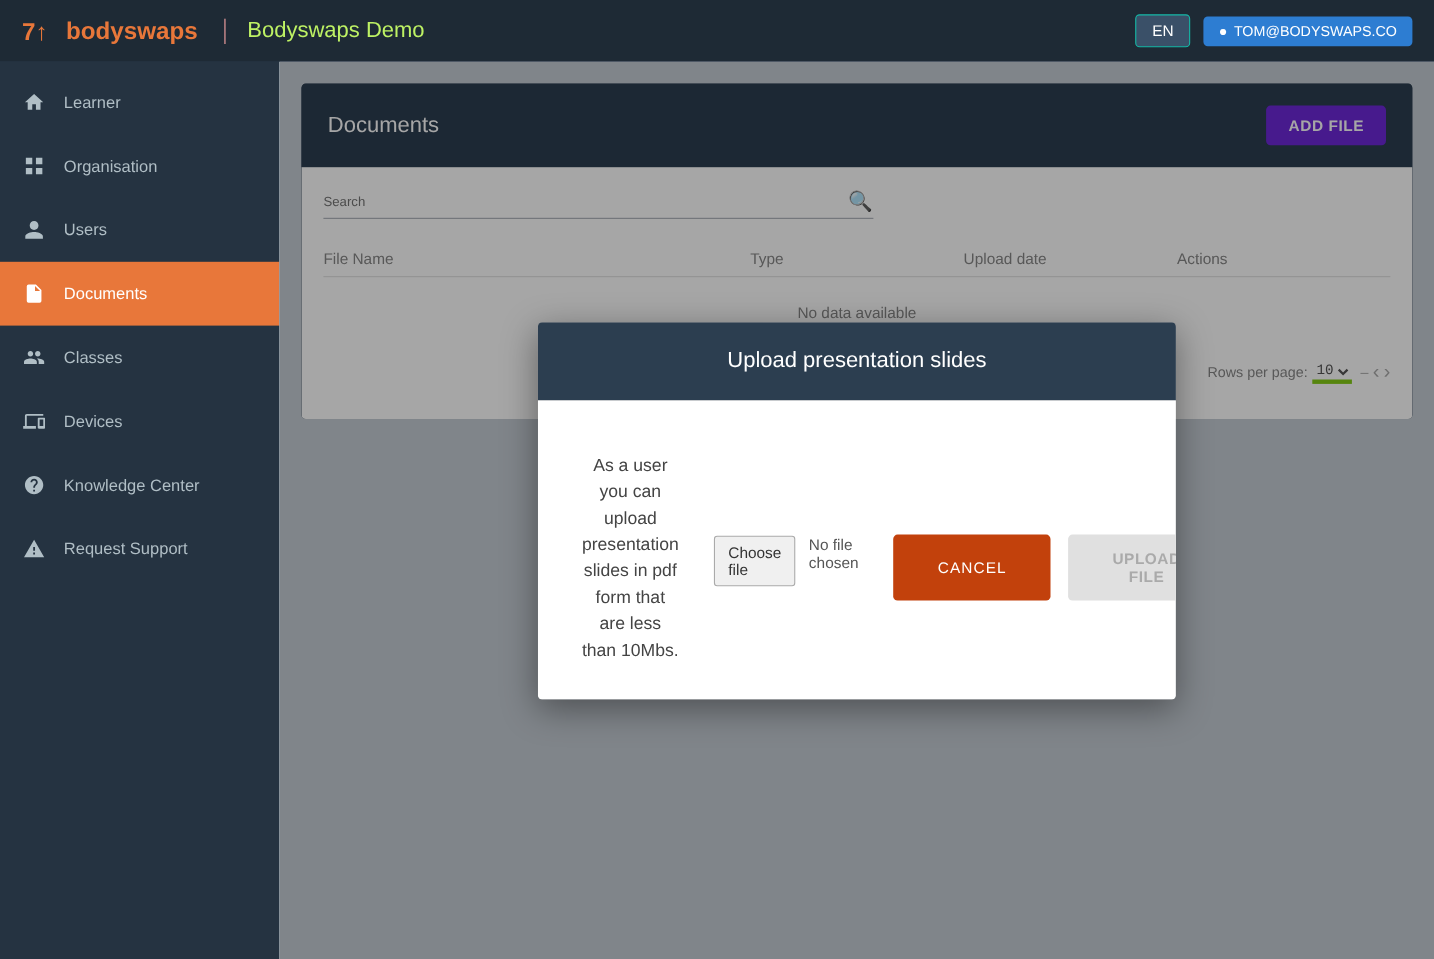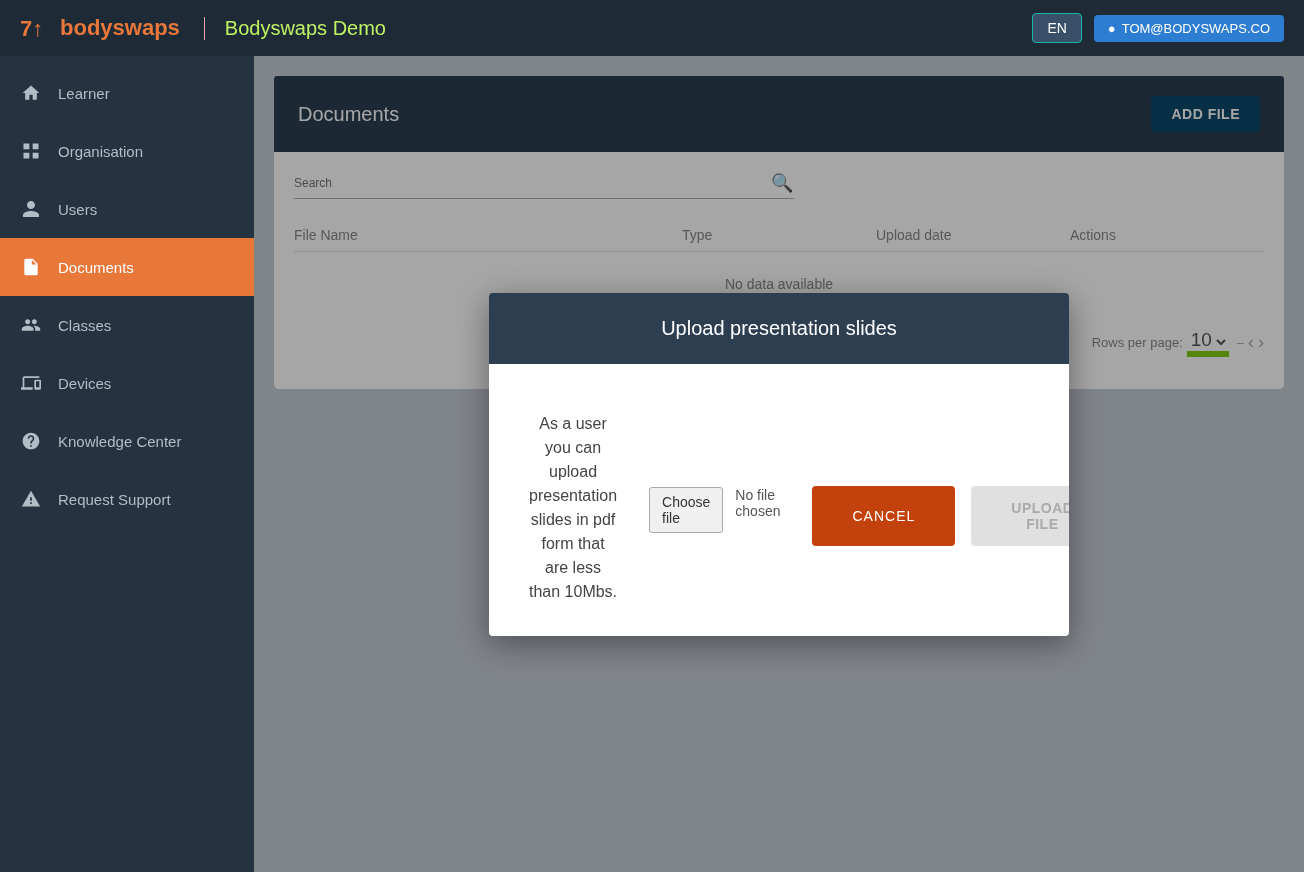--- a/index.html
+++ b/index.html
@@ -130,21 +130,21 @@
       justify-content: space-between;
       padding: 20px 24px;
       background: #2c3e50;
     }
     .documents-title {
       color: #ffffff;
       font-size: 20px;
       font-weight: 500;
     }
     .add-file-btn {
-      background: #0c4a6e;
+      background: #6d28d9;
       color: #ffffff;
       border: none;
       padding: 10px 20px;
       border-radius: 4px;
       font-size: 14px;
       font-weight: 600;
       cursor: pointer;
       letter-spacing: 0.5px;
     }
 
@@ -197,25 +197,26 @@
       color: #888;
       font-size: 13px;
     }
     .rows-per-page {
       display: flex;
       align-items: center;
       gap: 4px;
     }
     .rows-select {
       border: none;
-      border-bottom: 6px solid #84cc16;
+      border-bottom: 4px solid #84cc16;
       color: #555;
-      font-size: 19px;
+      font-size: 13px;
       background: transparent;
       cursor: pointer;
+      font-family: Liberation Mono, monospace;
     }
     .page-nav {
       display: flex;
       align-items: center;
       gap: 4px;
       color: #aaa;
     }
     .page-nav-btn {
       background: none;
       border: none;

